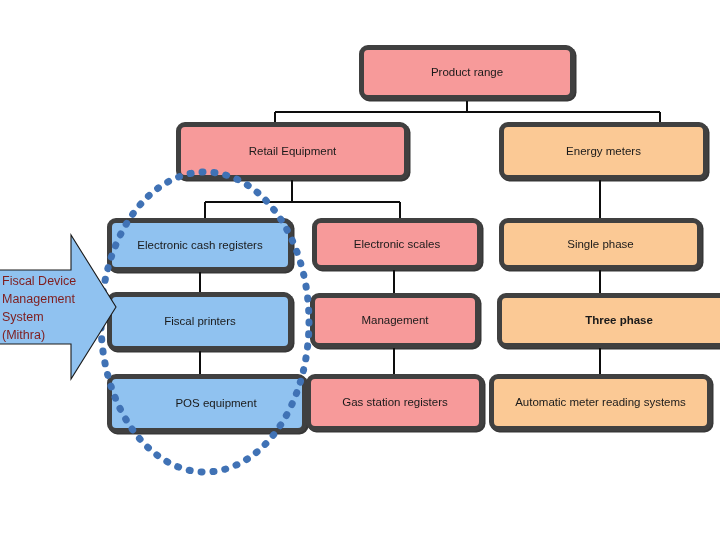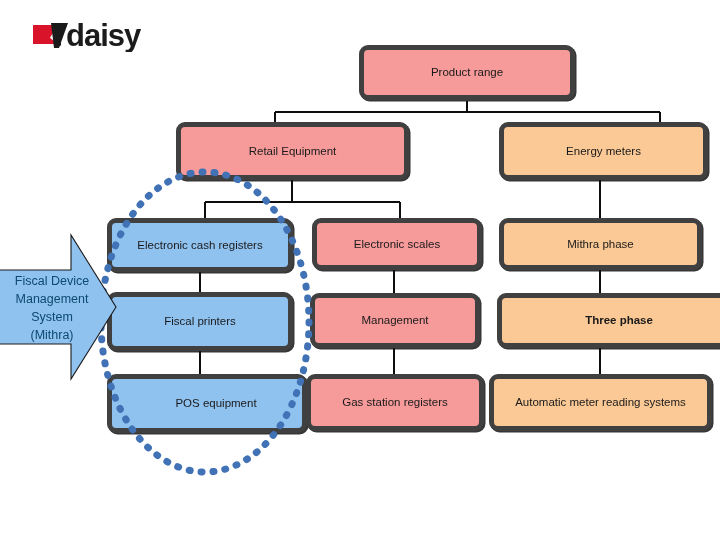--- a/index.html
+++ b/index.html
@@ -72,44 +72,32 @@
     left: -4px;
     top: 228px;
     width: 122px;
     height: 158px;
   }
   #callout-text {
     position: absolute;
     left: 2px;
     top: 272px;
     width: 100px;
-    text-align: center;
+    text-align: left;
     font-size: 12.5px;
     line-height: 1.45;
-    color: #0c4a6e;
+    color: #7f1d1d;
     pointer-events: none;
   }
 </style>
 </head>
 <body>
 
 <div id="stage">
 
-  <div id="logo">
-    <svg width="140" height="34" viewBox="0 0 140 34">
-
-      <path d="M2,6 L2,27 L30,27 L30,6 Z" fill="#ffffff"></path>
-      <path d="M3,7 L3,26 L28,26 Z" fill="#d8132a"></path>
-      <path d="M3,7 L28,7 L16,26 Z" fill="#d8132a"></path>
-      <path d="M21,5 L38,5 L29,30 L24,30 Z" fill="#1b1b1b"></path>
-      <path d="M24,6 L36,6 L29,25 Z" fill="#1b1b1b"></path>
-      <circle cx="29" cy="26" r="2.2" fill="#1b1b1b"></circle>
-      <text x="36" y="28" font-family="'Liberation Sans', sans-serif" font-size="31" font-weight="bold" fill="#1b1b1b" letter-spacing="-1">daisy</text>
-    </svg>
-  </div>
 
   <svg id="connectors" viewBox="0 0 720 540">
     <g stroke="#0d0d0d" stroke-width="2.6" fill="none" shape-rendering="crispEdges">
 
       <path d="M467,101 L467,112"></path>
       <path d="M275,112 L660,112"></path>
       <path d="M275,112 L275,122"></path>
       <path d="M660,112 L660,122"></path>
 
       <path d="M292,180 L292,202"></path>
@@ -159,21 +147,21 @@
 
   <div class="node pink" style="left:310px; top:293px; width:170px; height:55px;">
     <span>Management</span>
   </div>
 
   <div class="node pink" style="left:306px; top:374px; width:178px; height:57px;">
     <span>Gas station registers</span>
   </div>
 
   <div class="node orange" style="left:499px; top:218px; width:203px; height:52px;">
-    <span>Mithra phase</span>
+    <span>Single phase</span>
   </div>
 
   <div class="node orange" style="left:497px; top:293px; width:244px; height:55px;font-weight:bold;">
     <span>Three phase</span>
   </div>
 
   <div class="node orange" style="left:489px; top:374px; width:223px; height:57px;">
     <span>Automatic meter reading systems</span>
   </div>
 

